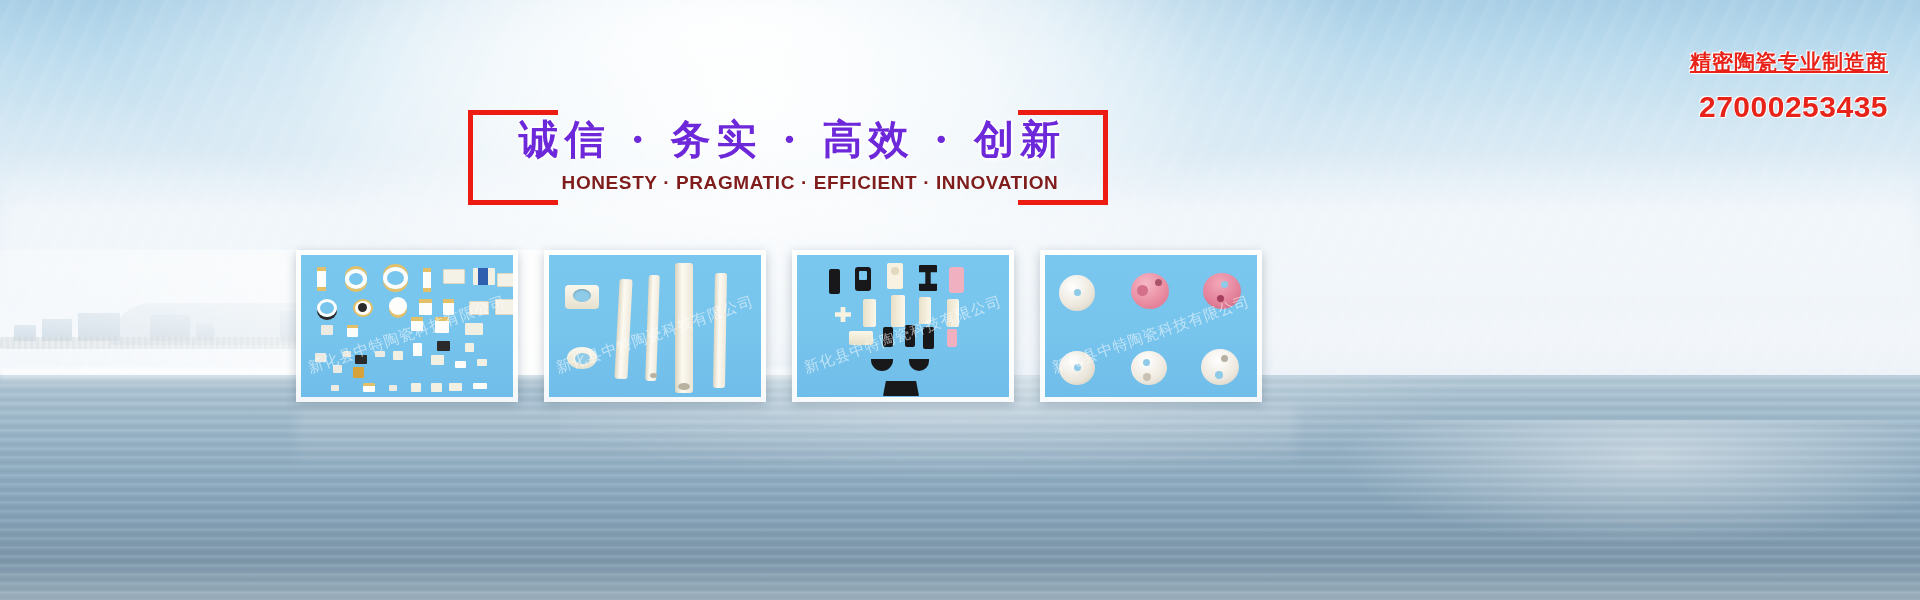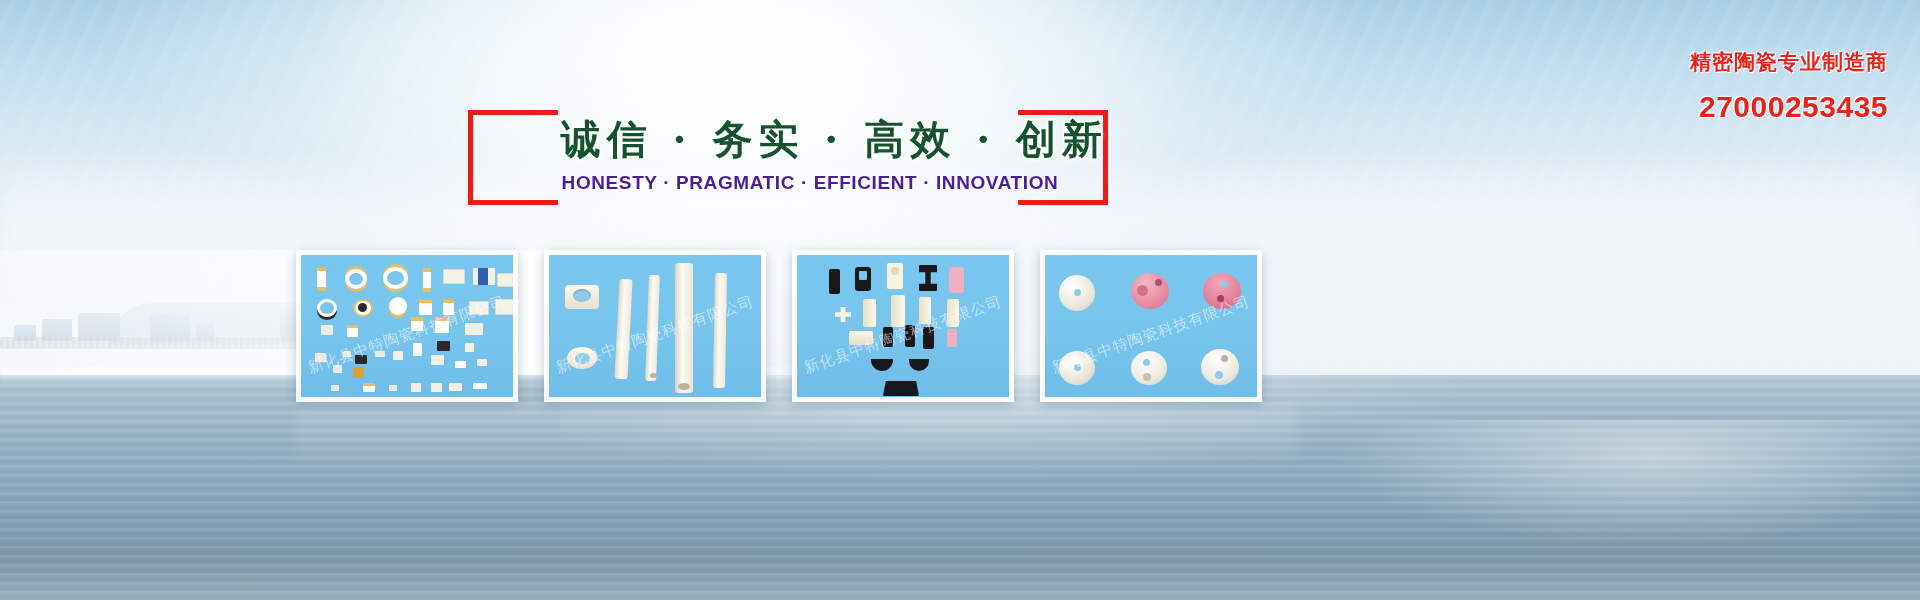--- a/index.html
+++ b/index.html
@@ -95,48 +95,49 @@
   .slogan-wrap { position:absolute; left:468px; top:110px; width:640px; height:100px; }
   .bracket {
     position:absolute; top:0; width:90px; height:95px;
     border-top:5px solid #ec1c12; border-bottom:5px solid #ec1c12;
   }
   .bracket.left  { left:0;  border-left:5px solid #ec1c12; }
   .bracket.right { right:0; border-right:5px solid #ec1c12; }
 
   .slogan-cn {
     position:absolute; left:0; right:0; top:2px;
-    text-align:right;
+    text-align:center;
     font-family:"DejaVu Serif","Liberation Serif",serif;
-    font-size:40px; font-weight:700; color:#14532d;
+    font-size:40px; font-weight:700; color:#6d28d9;
     letter-spacing:6px;
     white-space:nowrap;
     text-shadow:
       0 0 4px #fff, 0 0 4px #fff, 1px 1px 0 #fff, -1px -1px 0 #fff,
       1px -1px 0 #fff, -1px 1px 0 #fff, 0 2px 5px rgba(255,255,255,.95);
     margin-left: 9px;
   }
 
   .slogan-en {
     position:absolute; left:0; right:0; top:62px;
     text-align:center; white-space:nowrap;
     font-family:"Liberation Sans","DejaVu Sans",sans-serif;
-    font-size:19px; font-weight:700; color:#4c1d95;
+    font-size:19px; font-weight:700; color:#7f1d1d;
     letter-spacing:.6px;
     text-shadow:0 0 3px rgba(255,255,255,.9);
     padding-left:44px;
   }
 
   
   .contact { position:absolute; right:32px; top:48px; width:320px; text-align:right; }
   .contact .line1 {
     font-family:"DejaVu Sans","Liberation Sans",sans-serif;
     font-size:21px; font-weight:700; color:#e8231a; letter-spacing:1px;
     text-shadow:0 0 3px #fff, 1px 1px 0 #fff, -1px -1px 0 #fff;
     margin-bottom:14px;
+    text-decoration:underline;
   }
   .contact .line2 {
     font-family:"DejaVu Sans","Liberation Sans",sans-serif;
     font-size:21px; font-weight:700; color:#e8231a; letter-spacing:1px;
     text-shadow:0 0 3px #fff, 1px 1px 0 #fff, -1px -1px 0 #fff;
     margin-bottom:6px;
   }
   .contact .phone {
     font-family:"Liberation Sans","DejaVu Sans",sans-serif;
     font-size:30px; font-weight:700; color:#e8231a; letter-spacing:.5px;

